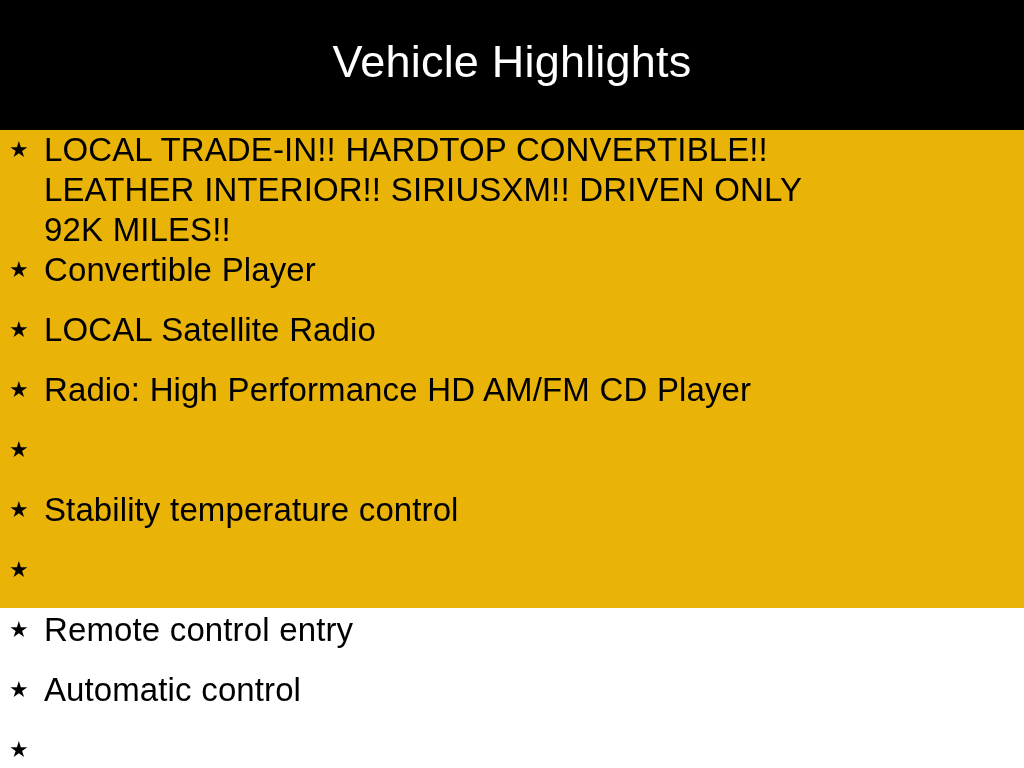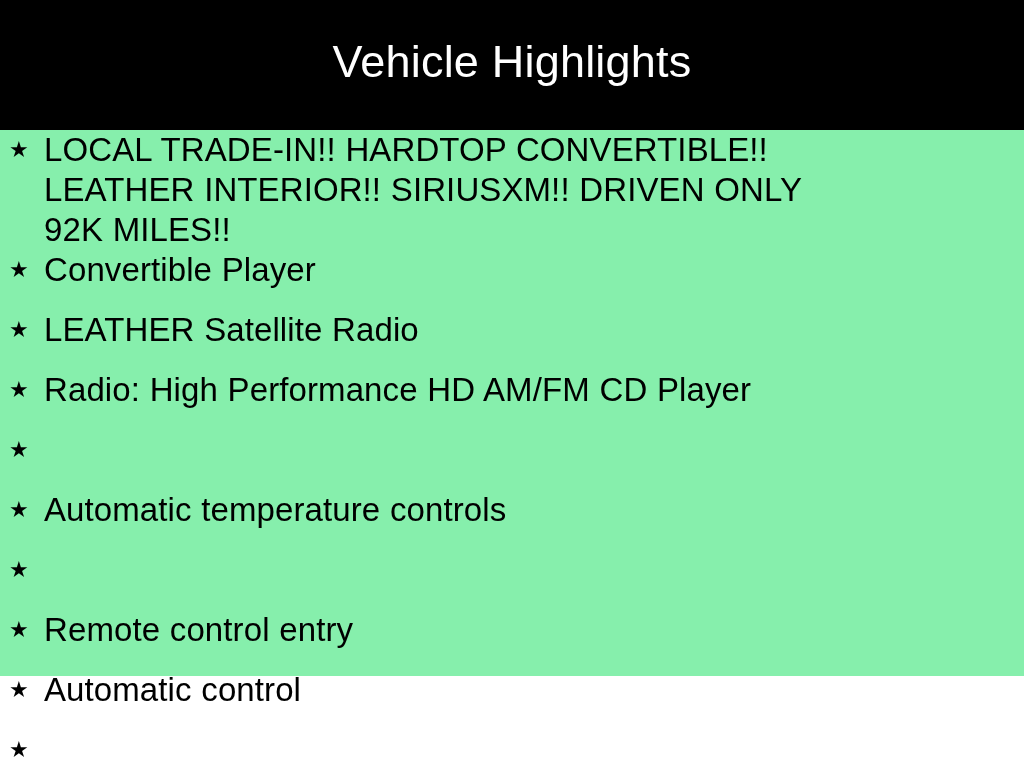--- a/index.html
+++ b/index.html
@@ -11,22 +11,22 @@
     width: 1024px;
     height: 768px;
     background: #ffffff;
     font-family: "Liberation Sans", sans-serif;
     overflow: hidden;
   }
 
   .page {
     position: relative;
     width: 1024px;
-    height: 676px;
-    background: #86efac;
+    height: 608px;
+    background: #eab308;
   }
 
   
   .title-band {
     position: absolute;
     top: 0;
     left: 0;
     width: 1024px;
     height: 130px;
     background: #000000;
@@ -113,35 +113,35 @@
       <span class="highlight-label">LOCAL TRADE-IN!! HARDTOP CONVERTIBLE!! LEATHER INTERIOR!! SIRIUSXM!! DRIVEN ONLY 92K MILES!!</span>
     </li>
 
     <li class="highlight-item">
       <span class="bullet-star">★</span>
       <span class="highlight-label">Convertible Player</span>
     </li>
 
     <li class="highlight-item">
       <span class="bullet-star">★</span>
-      <span class="highlight-label">LEATHER Satellite Radio</span>
+      <span class="highlight-label">LOCAL Satellite Radio</span>
     </li>
 
     <li class="highlight-item">
       <span class="bullet-star">★</span>
       <span class="highlight-label">Radio: High Performance HD AM/FM CD Player</span>
     </li>
 
     <li class="highlight-item">
       <span class="bullet-star">★</span>
     </li>
 
     <li class="highlight-item">
       <span class="bullet-star">★</span>
-      <span class="highlight-label">Automatic temperature controls</span>
+      <span class="highlight-label">Stability temperature control</span>
     </li>
 
     <li class="highlight-item">
       <span class="bullet-star">★</span>
     </li>
 
     <li class="highlight-item">
       <span class="bullet-star">★</span>
       <span class="highlight-label">Remote control entry</span>
     </li>

